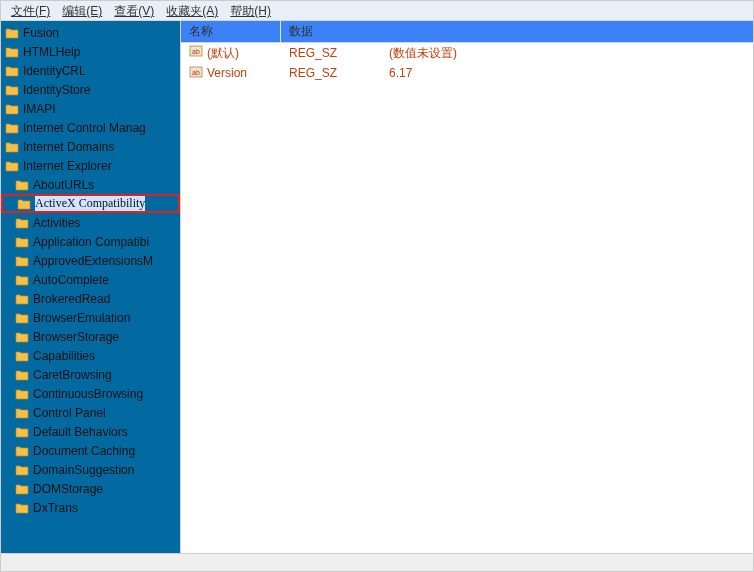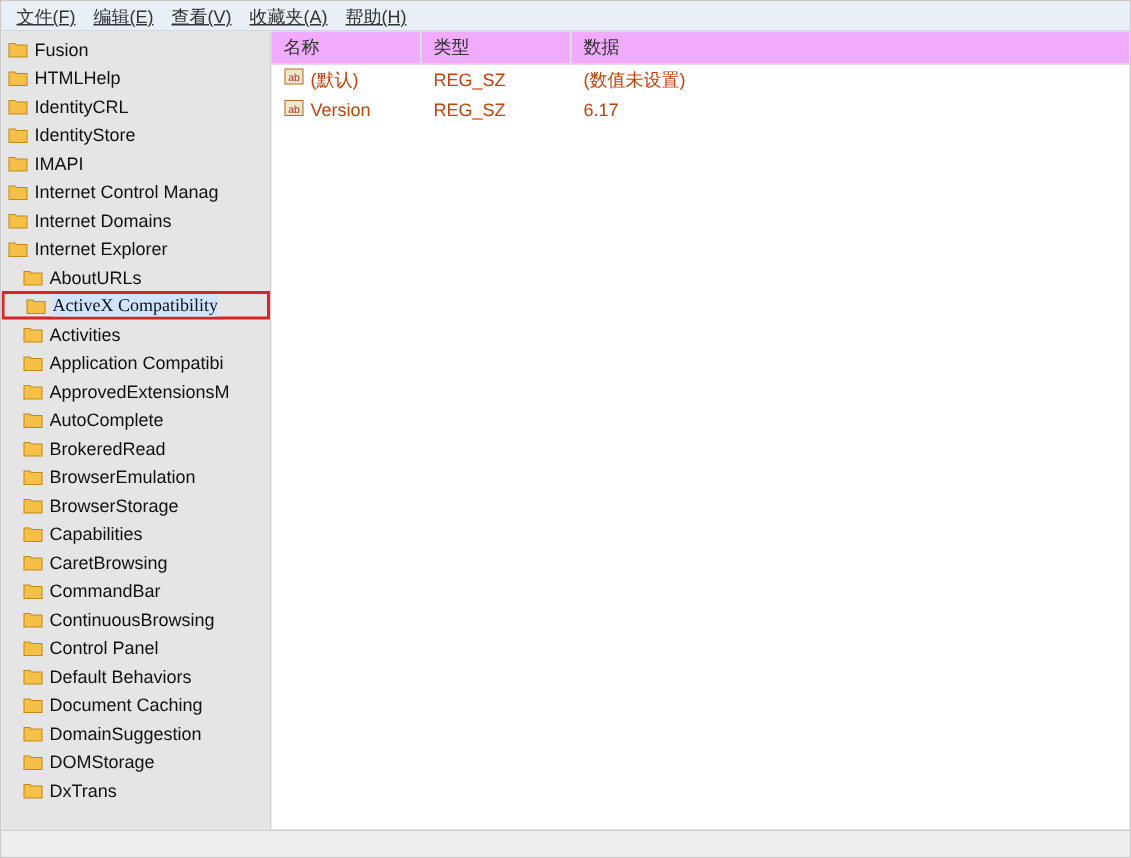--- a/index.html
+++ b/index.html
@@ -30,21 +30,21 @@
   .content {
     display: flex;
     flex: 1;
     min-height: 0;
   }
   .tree-pane {
     width: 180px;
     border-right: 1px solid #d0d0d0;
     overflow-y: auto;
     overflow-x: hidden;
-    background: #e5e5e5;
+    background: #0369a1;
     padding-top: 2px;
   }
   .tree-item {
     display: flex;
     align-items: center;
     height: 19px;
     padding-left: 4px;
     white-space: nowrap;
     cursor: default;
   }
@@ -67,21 +67,21 @@
     background: #d0e4ff;
   }
   .list-pane {
     flex: 1;
     display: flex;
     flex-direction: column;
     background: #fff;
   }
   .list-header {
     display: flex;
-    background: #f0abfc;
+    background: #3b82f6;
     border-bottom: 1px solid #d0d7de;
     height: 22px;
     align-items: flex-start;
   }
   .col {
     padding: 0 8px;
     border-right: 1px solid #e0e5ea;
     height: 100%;
     display: flex;
     align-items: center;
@@ -241,26 +241,20 @@
       <div class="tree-item child">
         <svg class="folder-icon" viewBox="0 0 14 12">
     <path d="M1 2 L5 2 L6 3 L13 3 L13 11 L1 11 Z" fill="#f6c048" stroke="#c08a1a" stroke-width="0.7"></path>
   </svg>
         <span class="tree-label">CaretBrowsing</span>
       </div>
       <div class="tree-item child">
         <svg class="folder-icon" viewBox="0 0 14 12">
     <path d="M1 2 L5 2 L6 3 L13 3 L13 11 L1 11 Z" fill="#f6c048" stroke="#c08a1a" stroke-width="0.7"></path>
   </svg>
-        <span class="tree-label">CommandBar</span>
-      </div>
-      <div class="tree-item child">
-        <svg class="folder-icon" viewBox="0 0 14 12">
-    <path d="M1 2 L5 2 L6 3 L13 3 L13 11 L1 11 Z" fill="#f6c048" stroke="#c08a1a" stroke-width="0.7"></path>
-  </svg>
         <span class="tree-label">ContinuousBrowsing</span>
       </div>
       <div class="tree-item child">
         <svg class="folder-icon" viewBox="0 0 14 12">
     <path d="M1 2 L5 2 L6 3 L13 3 L13 11 L1 11 Z" fill="#f6c048" stroke="#c08a1a" stroke-width="0.7"></path>
   </svg>
         <span class="tree-label">Control Panel</span>
       </div>
       <div class="tree-item child">
         <svg class="folder-icon" viewBox="0 0 14 12">
@@ -291,23 +285,20 @@
     <path d="M1 2 L5 2 L6 3 L13 3 L13 11 L1 11 Z" fill="#f6c048" stroke="#c08a1a" stroke-width="0.7"></path>
   </svg>
         <span class="tree-label">DxTrans</span>
       </div>
     </div>
 
   <div class="list-pane">
     <div class="list-header">
       <div class="col name">
         <span>名称</span>
-      </div>
-      <div class="col type">
-        <span>类型</span>
       </div>
       <div class="col data">
         <span>数据</span>
       </div>
     </div>
     <div class="list-rows">
         <div class="list-row">
           <div class="cell name">
             <svg class="string-icon" viewBox="0 0 14 12">
     <rect x="1" y="1" width="12" height="10" fill="#f2e6c8" stroke="#b07030" stroke-width="0.7"></rect>

